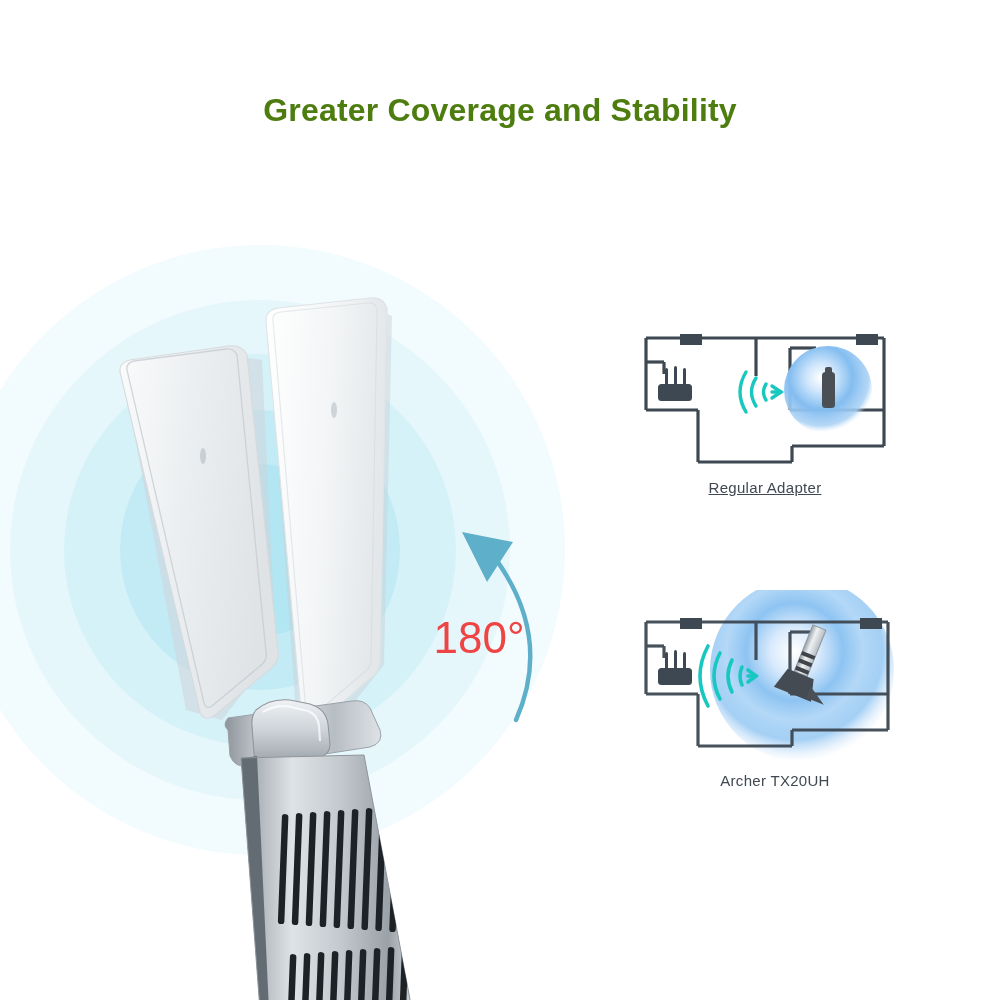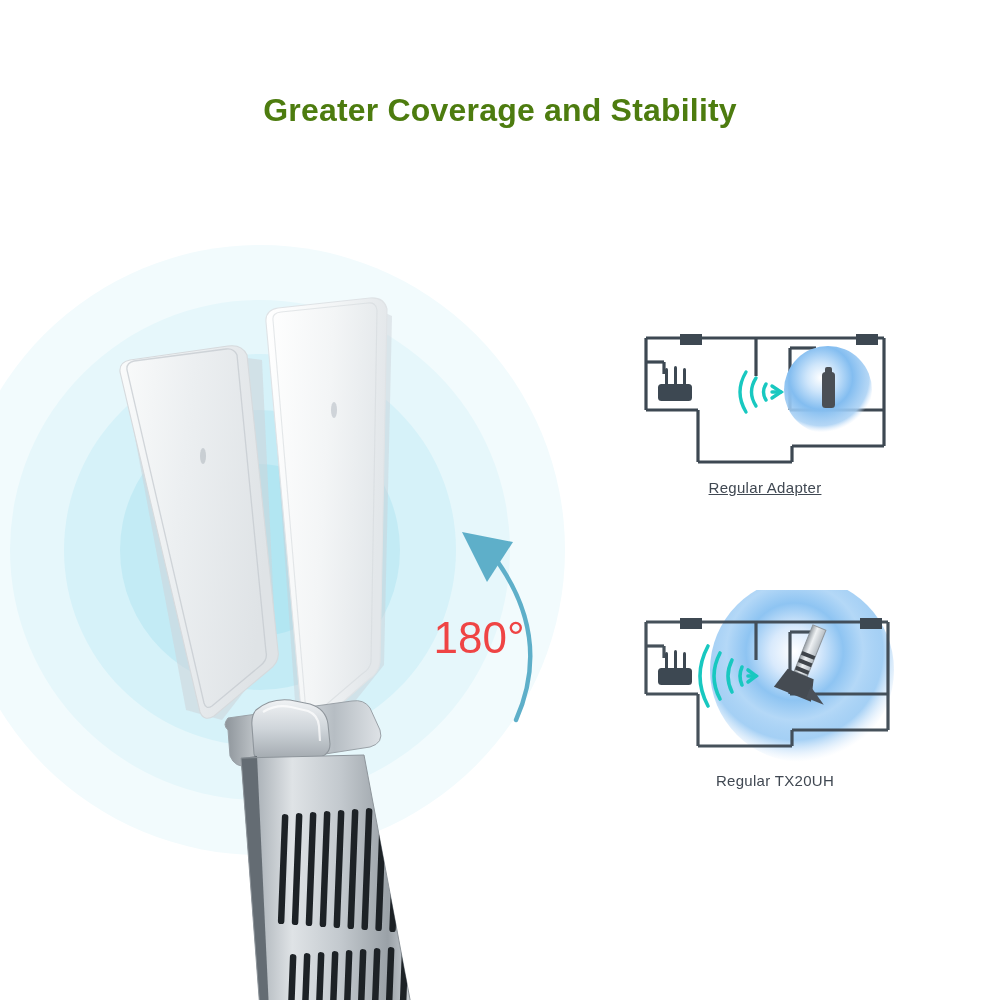--- a/index.html
+++ b/index.html
@@ -266,15 +266,15 @@
       <g fill="#3f444a">
         <rect x="-6" y="-16" width="14" height="4"></rect>
         <rect x="-6" y="-8" width="14" height="4"></rect>
         <rect x="-6" y="0" width="14" height="4"></rect>
       </g>
       <path d="M-13,6 L15,6 L21,28 L-19,28 Z" fill="#454b52"></path>
       <path d="M15,14 L34,26 L15,26 Z" fill="#4a5058"></path>
     </g>
   </svg>
 
-  <div class="panel-label" id="lbl-archer">Regular TX20UH</div>
+  <div class="panel-label" id="lbl-archer">Archer TX20UH</div>
 
 </div>
 
 </body></html>

